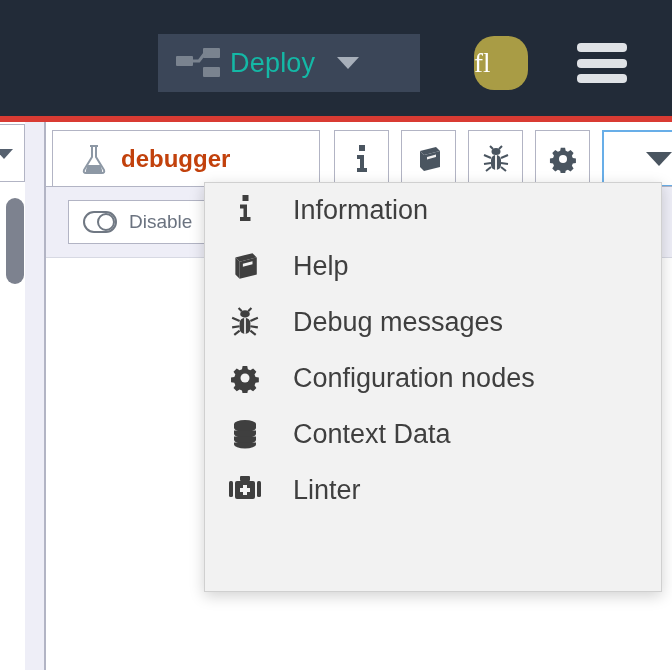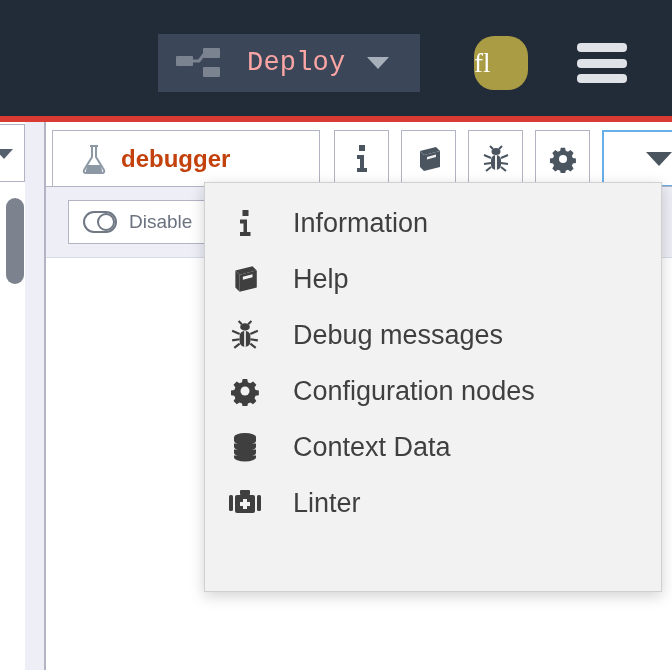--- a/index.html
+++ b/index.html
@@ -41,25 +41,24 @@
     align-items: center;
     cursor: default;
   }
   .deploy-icon {
     width: 46px;
     height: 34px;
     margin-left: 18px;
     flex: none;
   }
   .deploy-label {
-    color: #fca5a5;
+    color: #14b8a6;
     font-size: 27px;
-    margin-left: 25px;
+    margin-left: 8px;
     letter-spacing: 0.2px;
-    font-family: Liberation Mono, monospace;
   }
   .deploy-caret {
     margin-left: 22px;
     width: 0; height: 0;
     border-left: 11px solid transparent;
     border-right: 11px solid transparent;
     border-top: 12px solid #a7afba;
   }
   .avatar {
     position: absolute;
@@ -255,21 +254,21 @@
     background: #f2f2f2;
     border: 1px solid #d0d0d0;
     box-sizing: border-box;
     box-shadow: 0 4px 14px rgba(0,0,0,0.18);
     padding-top: 12px;
     z-index: 50;
   }
   .menu-item {
     height: 56px;
     display: flex;
-    align-items: center;
+    align-items: flex-start;
     cursor: pointer;
   }
   .menu-item.selected { background: #e3e3e3; }
   .menu-icon {
     width: 32px;
     margin-left: 24px;
     display: flex;
     align-items: center;
     justify-content: center;
     flex: none;

